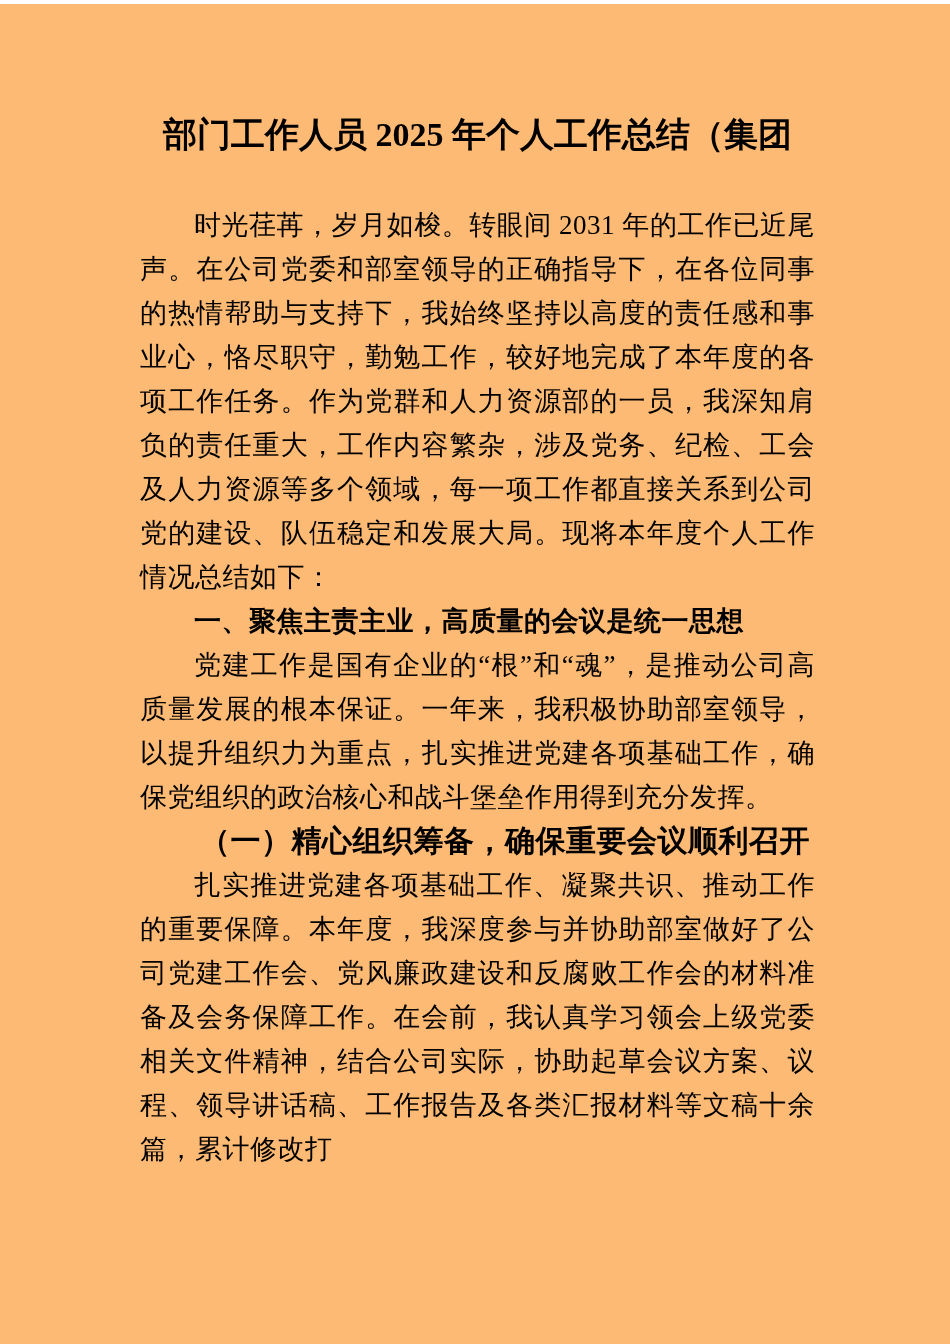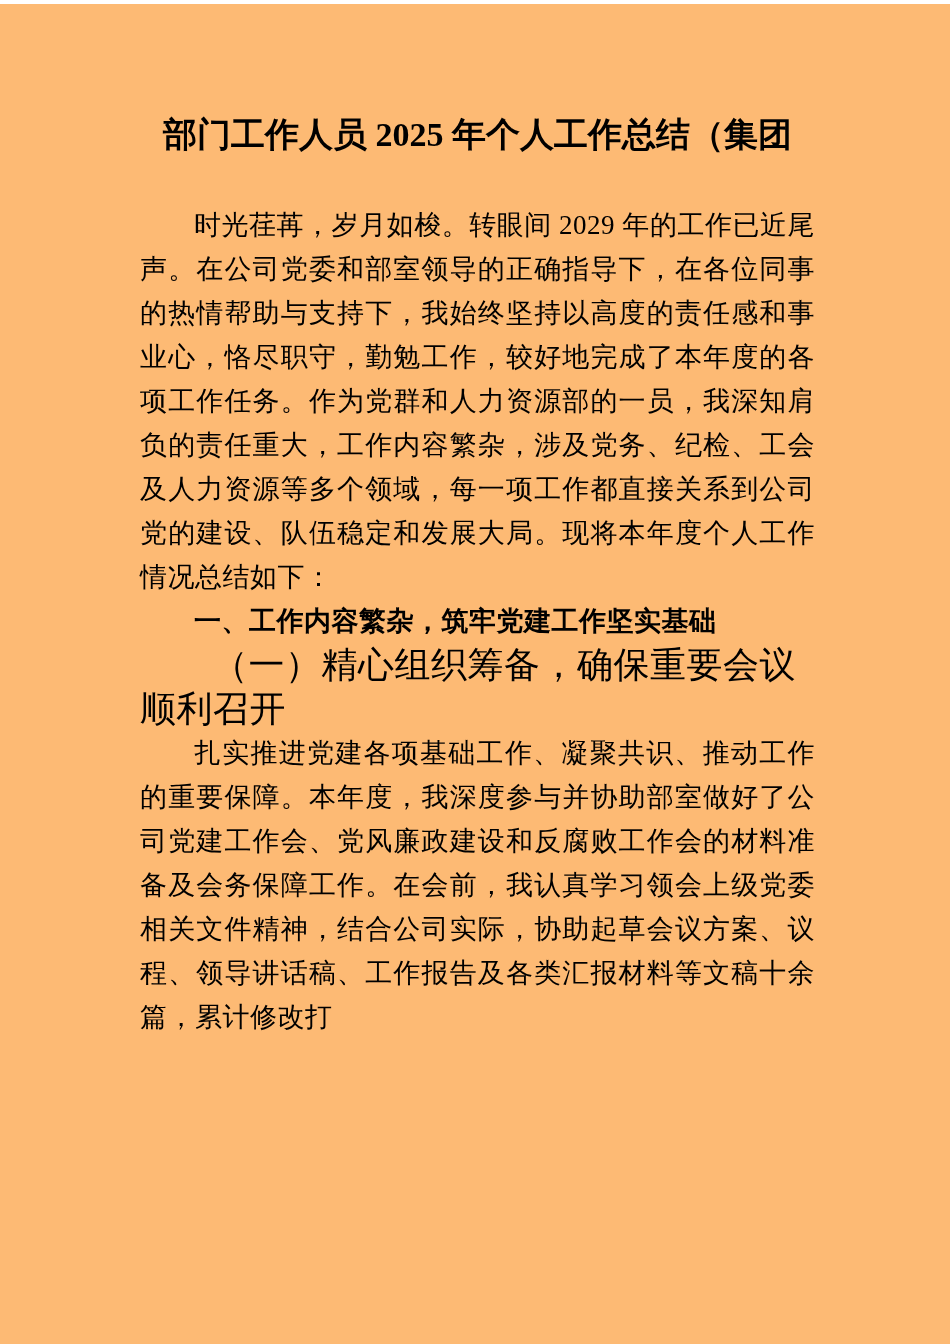--- a/index.html
+++ b/index.html
@@ -45,39 +45,40 @@
     margin: 0;
     font-size: 27px;
     line-height: 44px;
     font-weight: bold;
     text-indent: 2em;
     letter-spacing: 0.5px;
     font-family: "Liberation Sans", "DejaVu Sans", sans-serif;
   }
   .subsection-heading {
     margin: 0;
-    font-size: 36px;
+    font-size: 30px;
     line-height: 44px;
-    font-weight: normal;
+    font-weight: bold;
     text-indent: 2em;
     letter-spacing: 0.5px;
     font-family: "Liberation Serif", "DejaVu Serif", serif;
   }
 </style>
 </head>
 <body>
 
 <div class="page">
 
   <h1 class="doc-title">
     <span class="title-line">部门工作人员 2025 年个人工作总结（集团</span>
   </h1>
 
-  <p class="body-para">时光荏苒，岁月如梭。转眼间 2029 年的工作已近尾声。在公司党委和部室领导的正确指导下，在各位同事的热情帮助与支持下，我始终坚持以高度的责任感和事业心，恪尽职守，勤勉工作，较好地完成了本年度的各项工作任务。作为党群和人力资源部的一员，我深知肩负的责任重大，工作内容繁杂，涉及党务、纪检、工会及人力资源等多个领域，每一项工作都直接关系到公司党的建设、队伍稳定和发展大局。现将本年度个人工作情况总结如下：</p>
+  <p class="body-para">时光荏苒，岁月如梭。转眼间 2031 年的工作已近尾声。在公司党委和部室领导的正确指导下，在各位同事的热情帮助与支持下，我始终坚持以高度的责任感和事业心，恪尽职守，勤勉工作，较好地完成了本年度的各项工作任务。作为党群和人力资源部的一员，我深知肩负的责任重大，工作内容繁杂，涉及党务、纪检、工会及人力资源等多个领域，每一项工作都直接关系到公司党的建设、队伍稳定和发展大局。现将本年度个人工作情况总结如下：</p>
 
-  <h2 class="section-heading">一、工作内容繁杂，筑牢党建工作坚实基础</h2>
+  <h2 class="section-heading">一、聚焦主责主业，高质量的会议是统一思想</h2>
 
+  <p class="body-para">党建工作是国有企业的“根”和“魂”，是推动公司高质量发展的根本保证。一年来，我积极协助部室领导，以提升组织力为重点，扎实推进党建各项基础工作，确保党组织的政治核心和战斗堡垒作用得到充分发挥。</p>
 
   <h3 class="subsection-heading">（一）精心组织筹备，确保重要会议顺利召开</h3>
 
   <p class="body-para">扎实推进党建各项基础工作、凝聚共识、推动工作的重要保障。本年度，我深度参与并协助部室做好了公司党建工作会、党风廉政建设和反腐败工作会的材料准备及会务保障工作。在会前，我认真学习领会上级党委相关文件精神，结合公司实际，协助起草会议方案、议程、领导讲话稿、工作报告及各类汇报材料等文稿十余篇，累计修改打</p>
 
 </div>
 
 </body></html>

